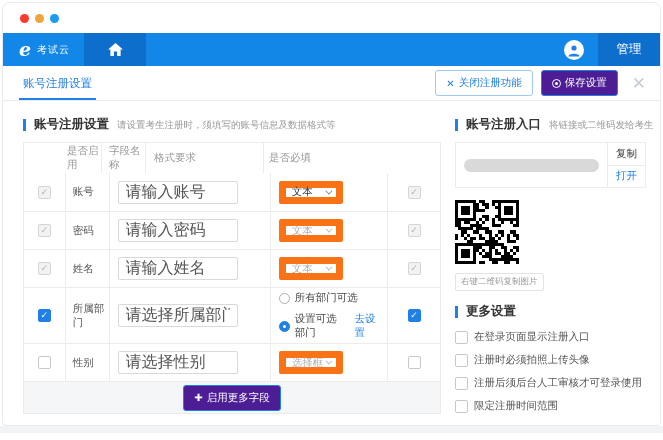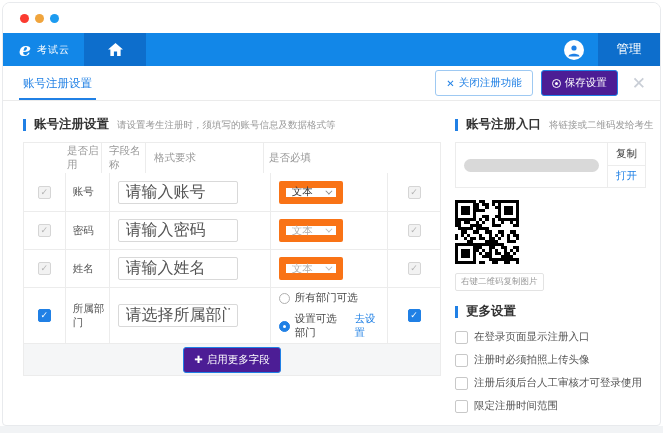--- a/index.html
+++ b/index.html
@@ -255,20 +255,38 @@
                   </div>
                   <div class="radio-line">
                     <span class="rdo rdo-on"></span>
                     <span>设置可选部门</span>
                     <span class="link">去设置</span>
                   </div>
                 </div>
               </div>
               <div class="tc c5">
                 <span class="cbx cbx-on">✓</span>
+              </div>
+            </div>
+            <div class="trow rbody">
+              <div class="tc c1">
+                <span class="cbx cbx-off">✓</span>
+              </div>
+              <div class="tc c2">性别</div>
+              <div class="tc c3">
+                <input class="pinput" value="请选择性别" style="">
+              </div>
+              <div class="tc c4">
+                <span class="selbox dis">
+                  <span class="val">选择框</span>
+                  <span class="chev"></span>
+                </span>
+              </div>
+              <div class="tc c5">
+                <span class="cbx cbx-off">✓</span>
               </div>
             </div>
           </div>
         <div class="tfoot">
           <span class="btn btn-primary">
             <span class="x-bold">✚</span>
             <span>启用更多字段</span>
           </span>
         </div>
       </div>

